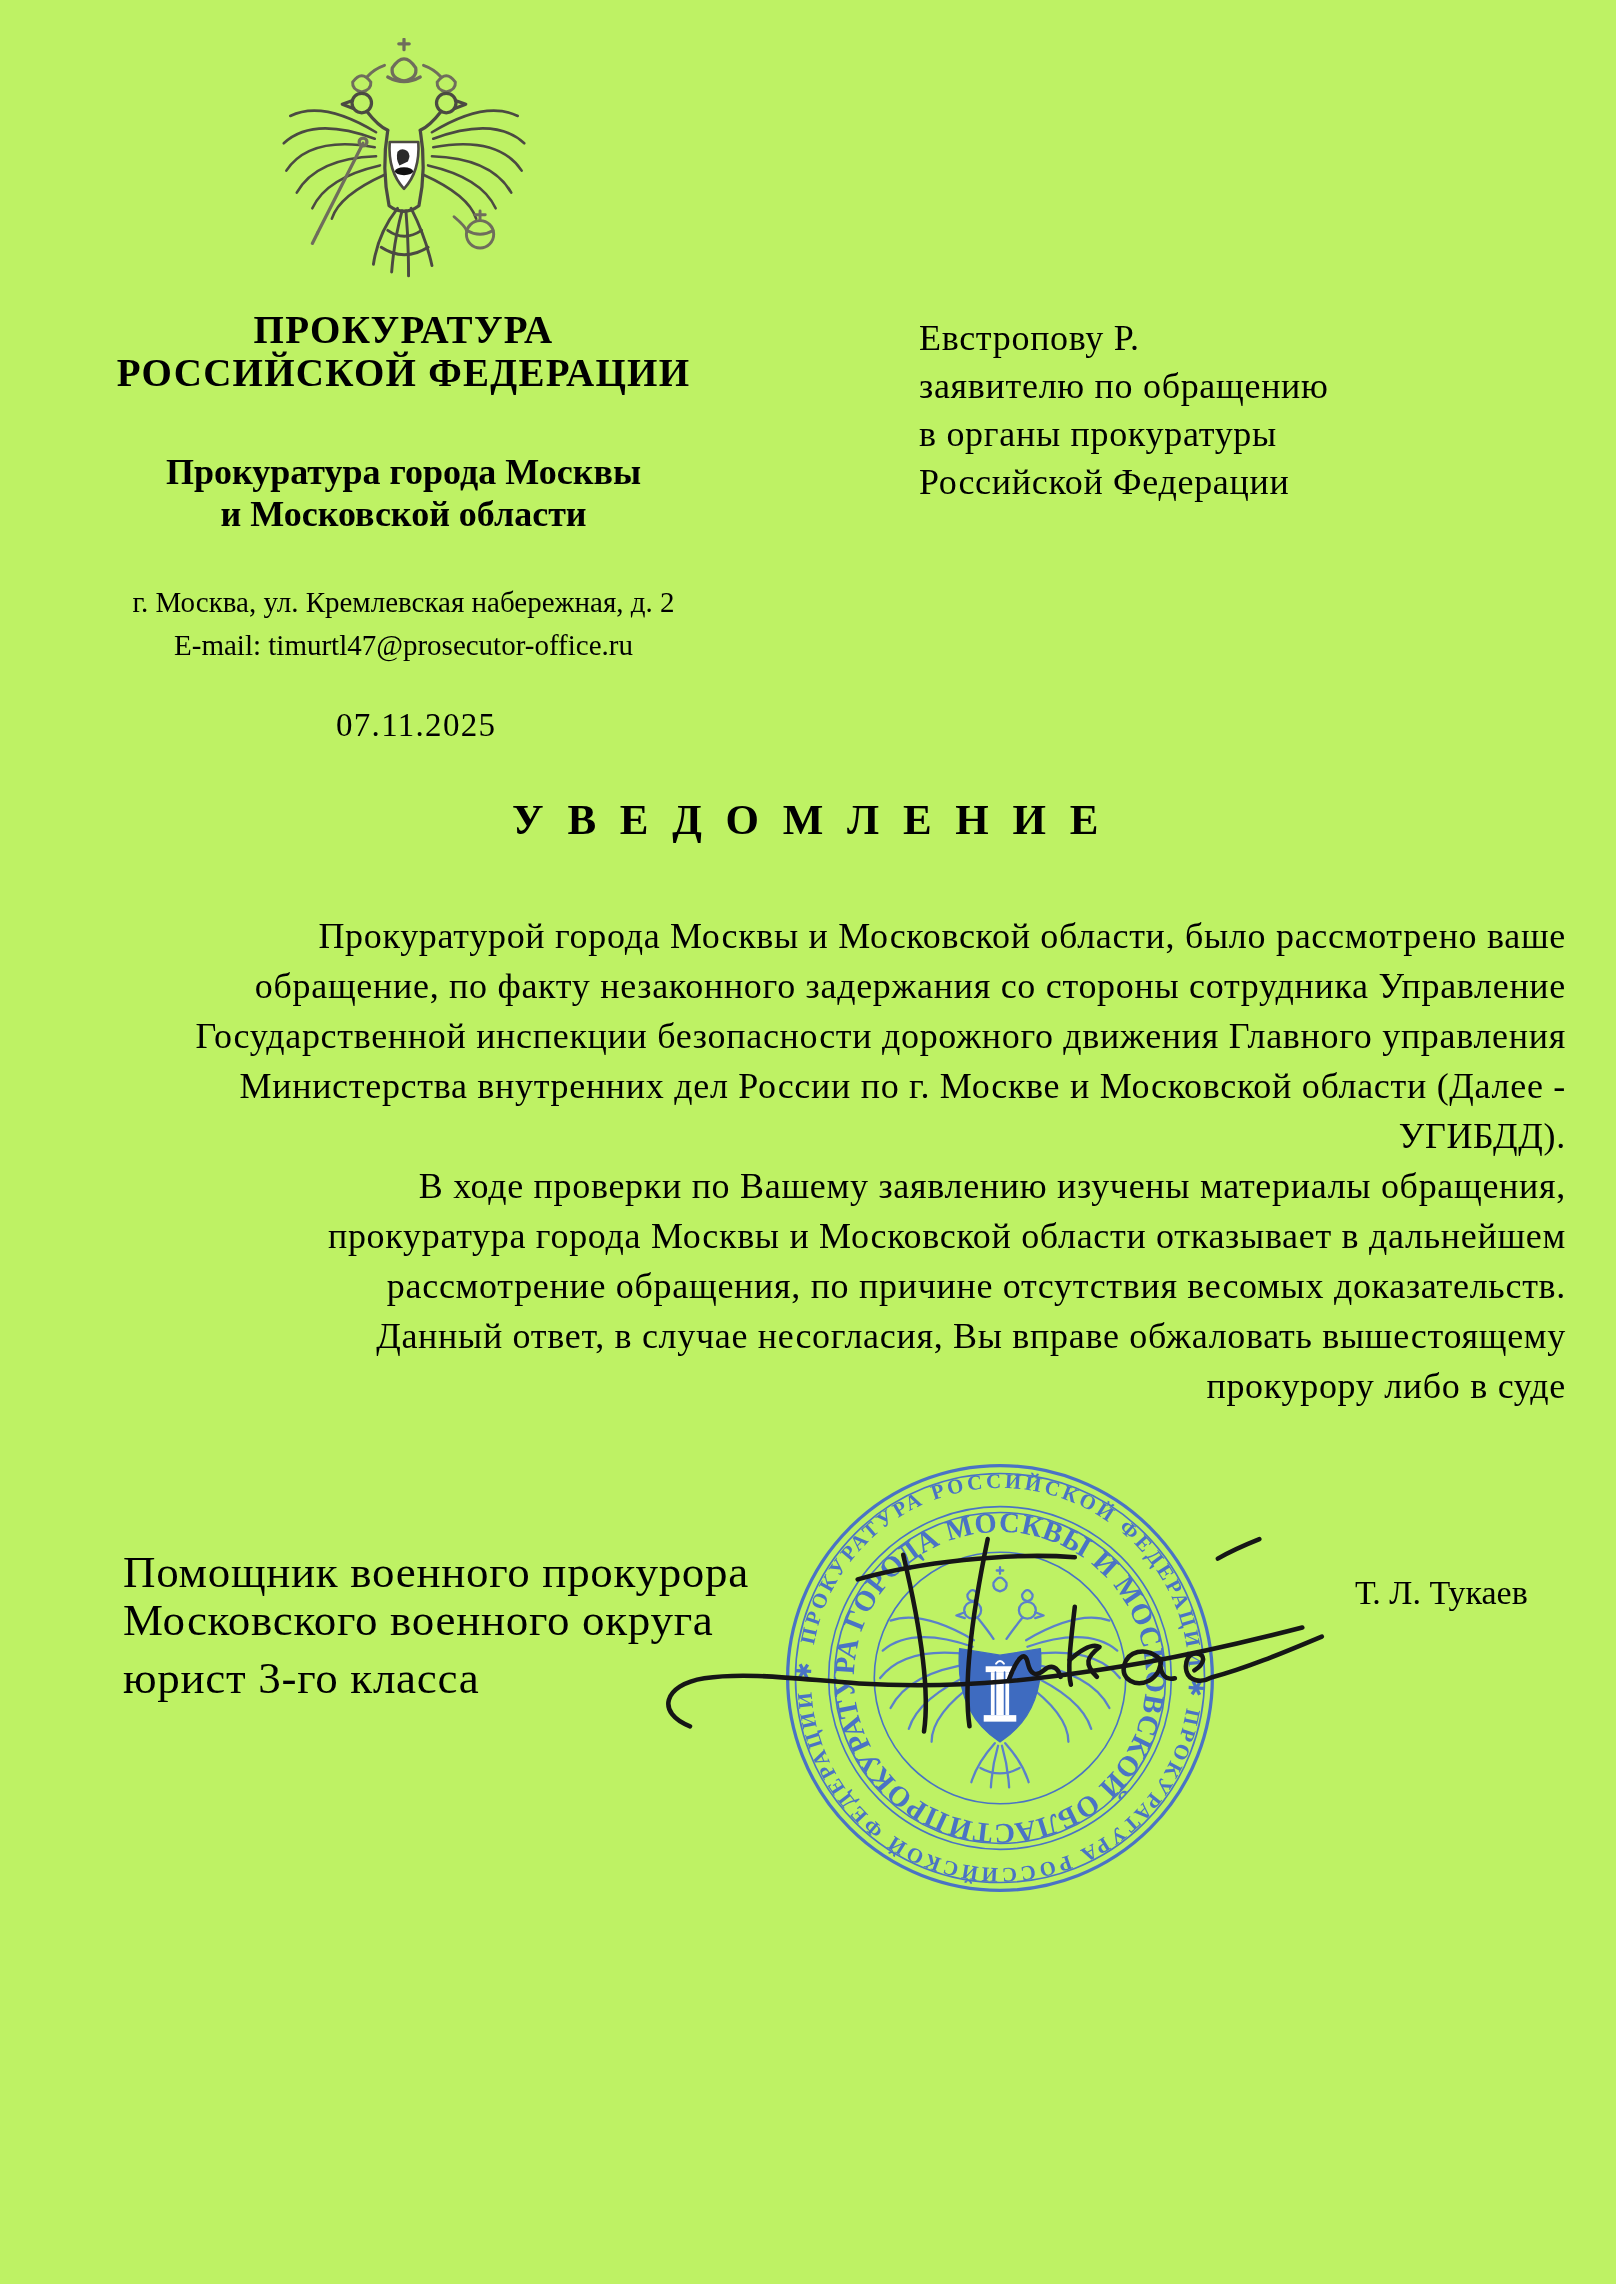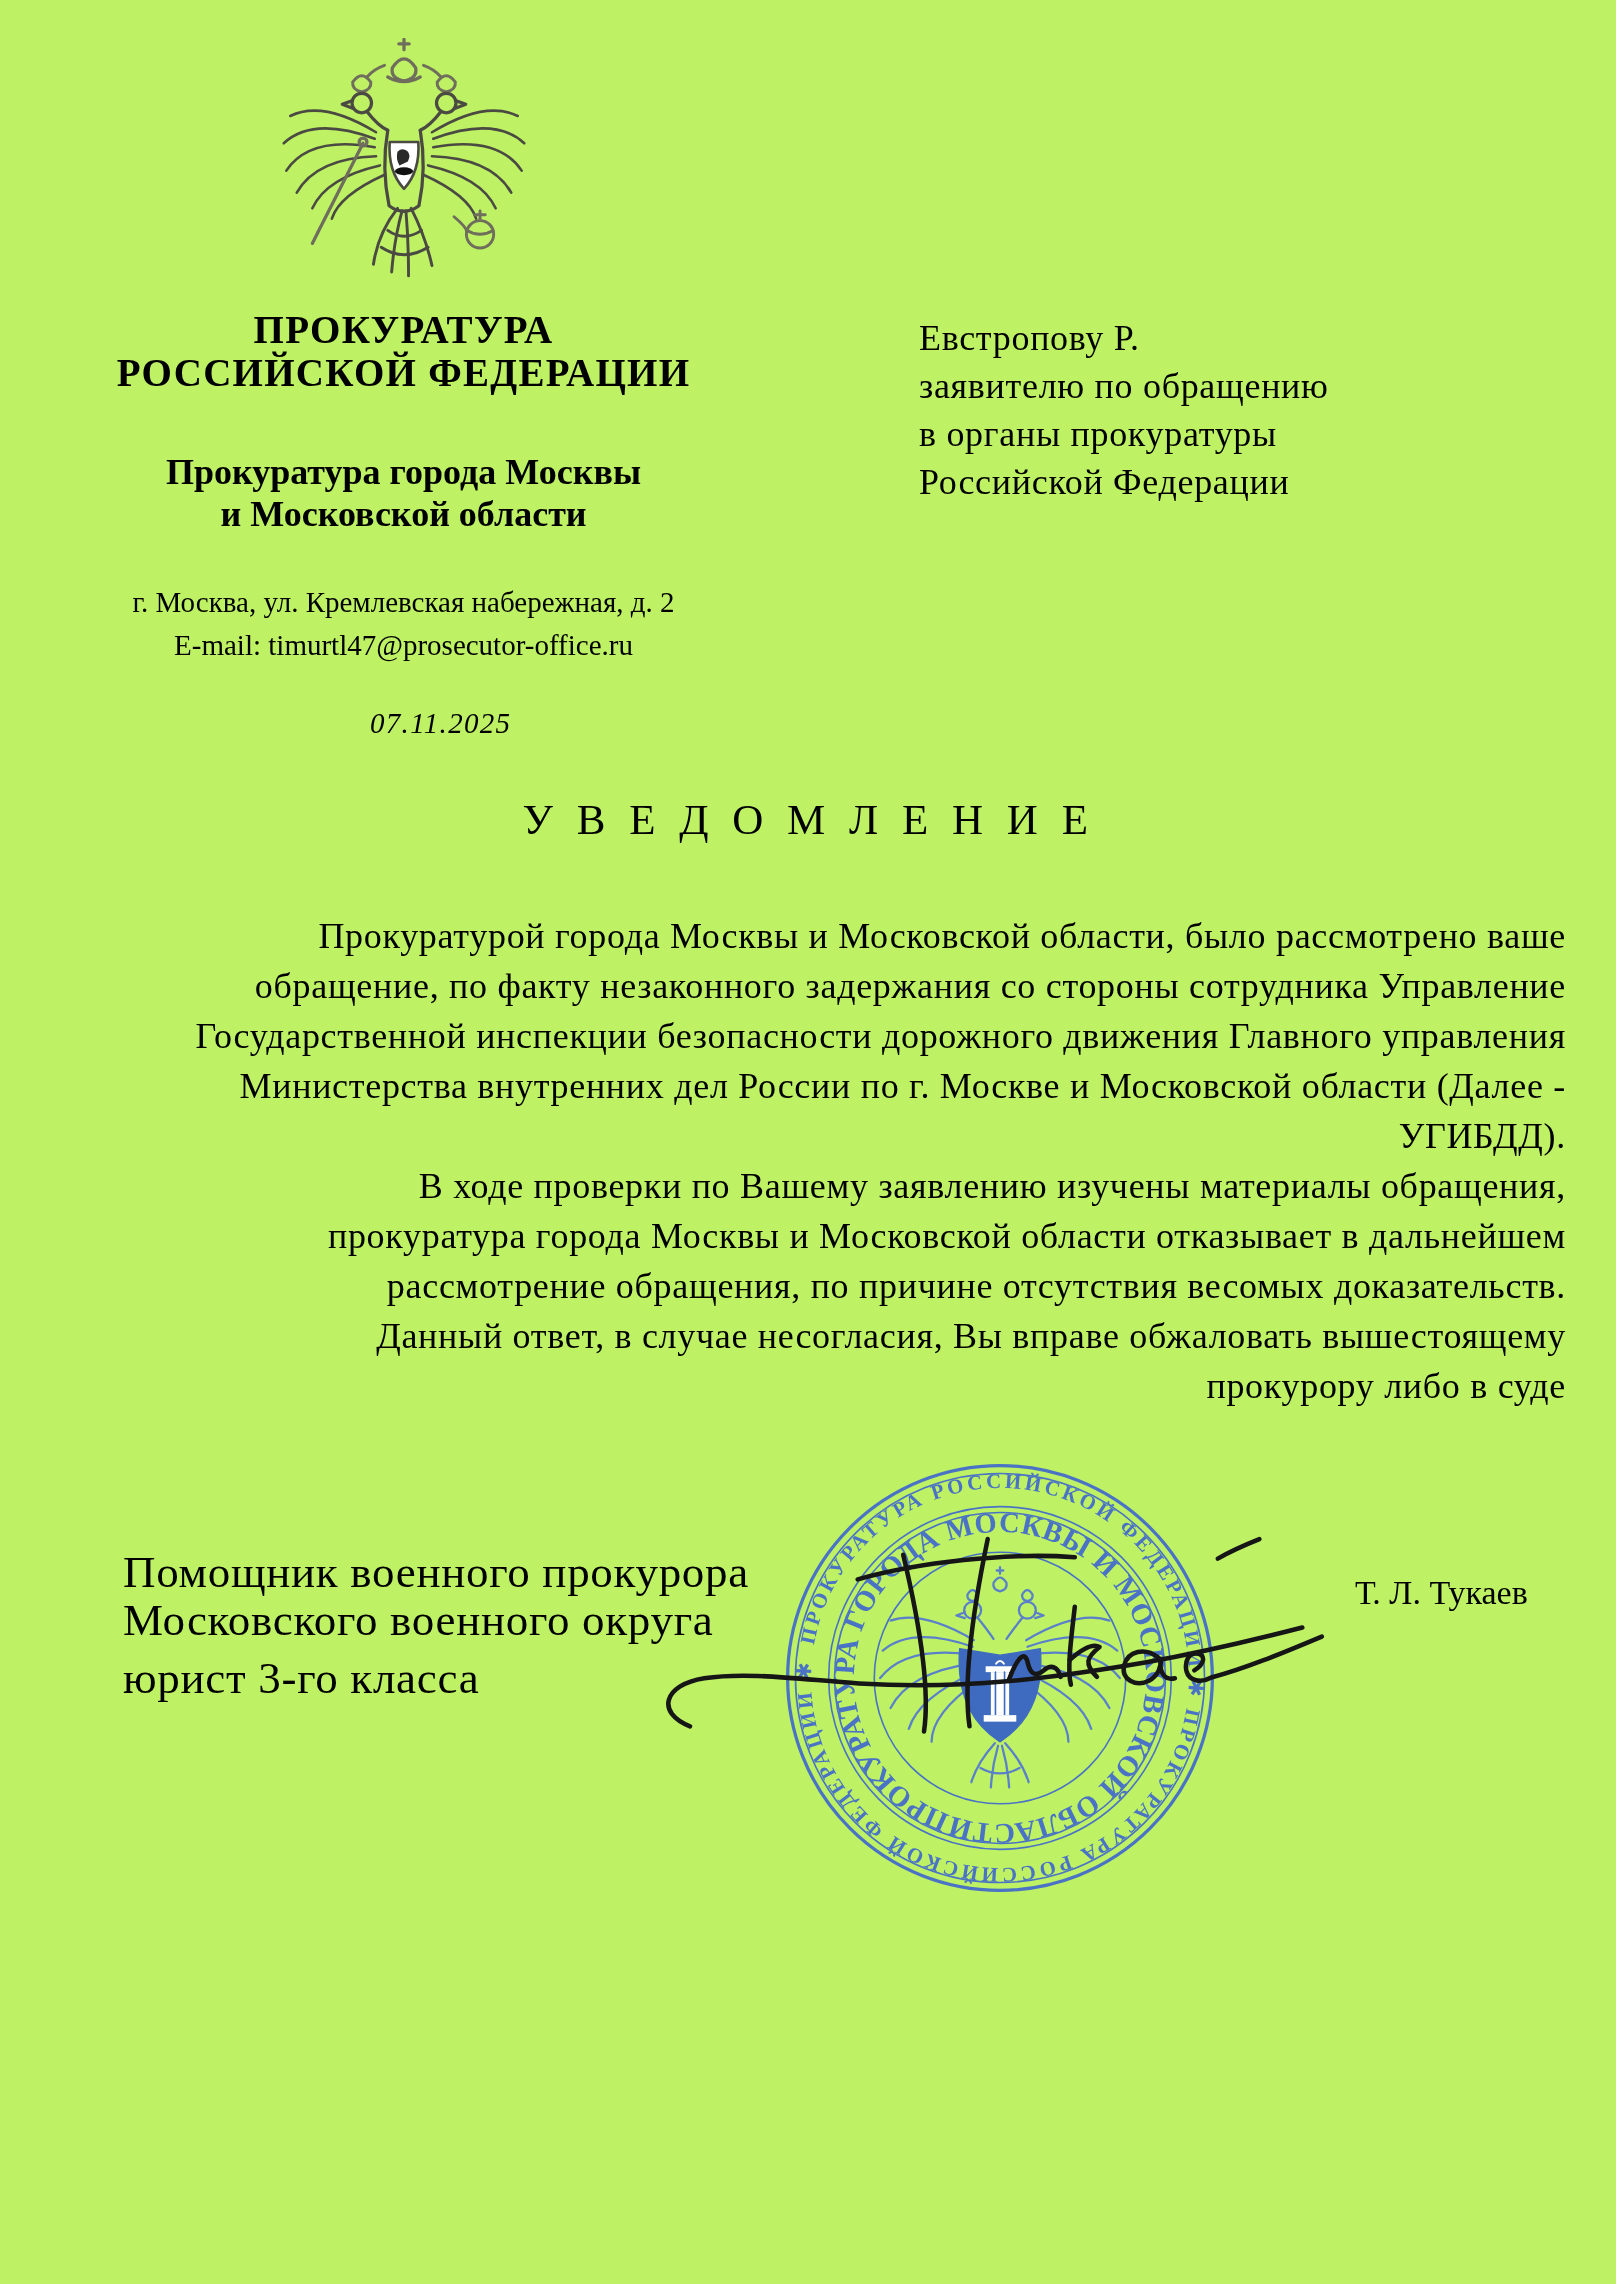--- a/index.html
+++ b/index.html
@@ -38,23 +38,22 @@
     white-space: nowrap;
   }
   #contact-block { margin-top: 46px; }
   .contact-line {
     font-size: 29px;
     line-height: 43px;
     white-space: nowrap;
   }
   #date-line {
     position: absolute;
-    left: 370px; top: 707px;
-    font-size: 29px;
-    font-style: italic;
+    left: 336px; top: 707px;
+    font-size: 33px;
     letter-spacing: 1.3px;
     white-space: nowrap;
   }
 
   
   #addressee {
     position: absolute;
     left: 919px; top: 314px;
     font-size: 36px;
     line-height: 48px;
@@ -62,21 +61,21 @@
   }
   .addr-line { white-space: nowrap; }
 
   
   #doc-title {
     position: absolute;
     left: 0; top: 795px;
     width: 1617px;
     text-align: center;
     font-size: 43px;
-    font-weight: normal;
+    font-weight: bold;
     letter-spacing: 6.5px;
     white-space: nowrap;
   }
 
   
   #body-text {
     position: absolute;
     left: 75px; top: 911px;
     width: 1491px;
     font-size: 36px;

